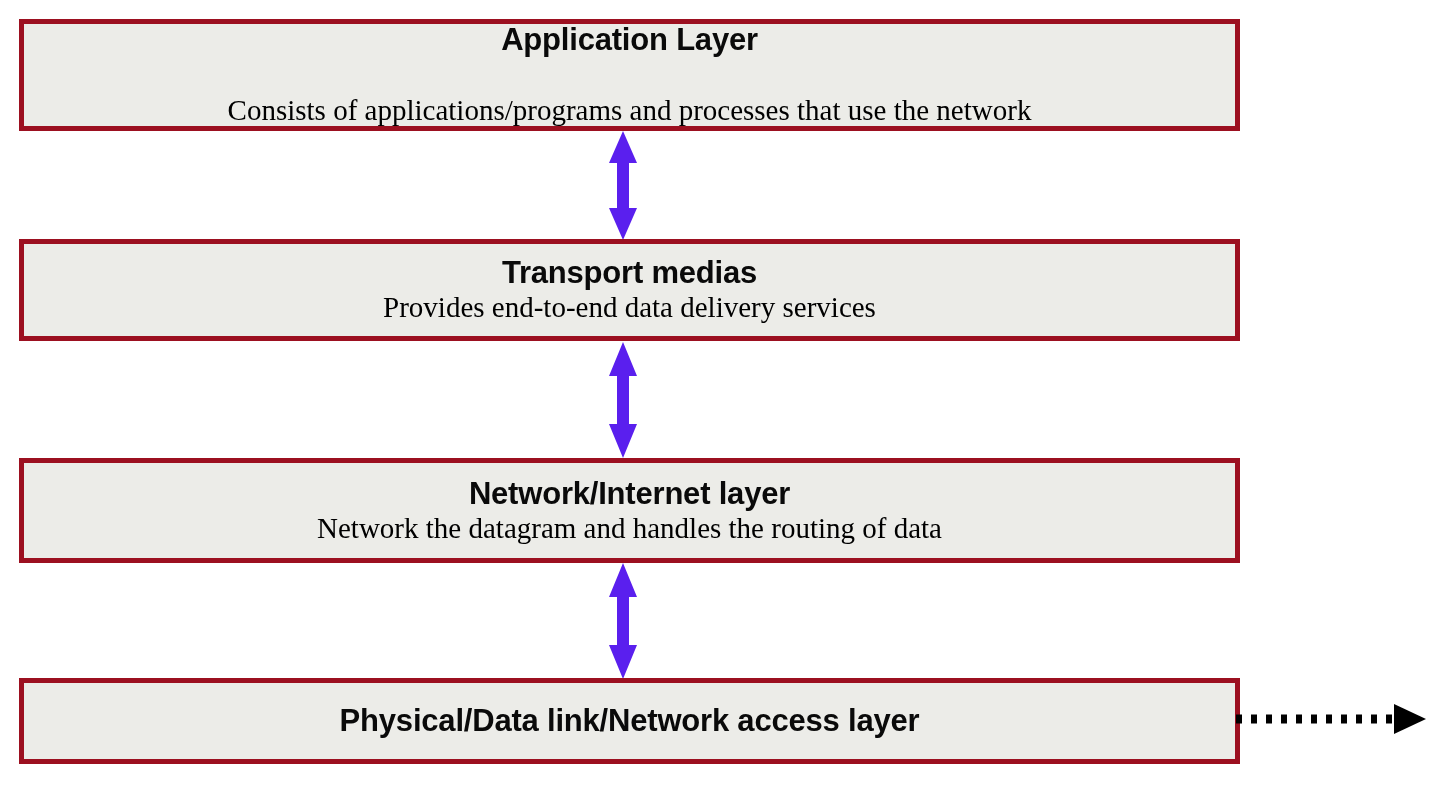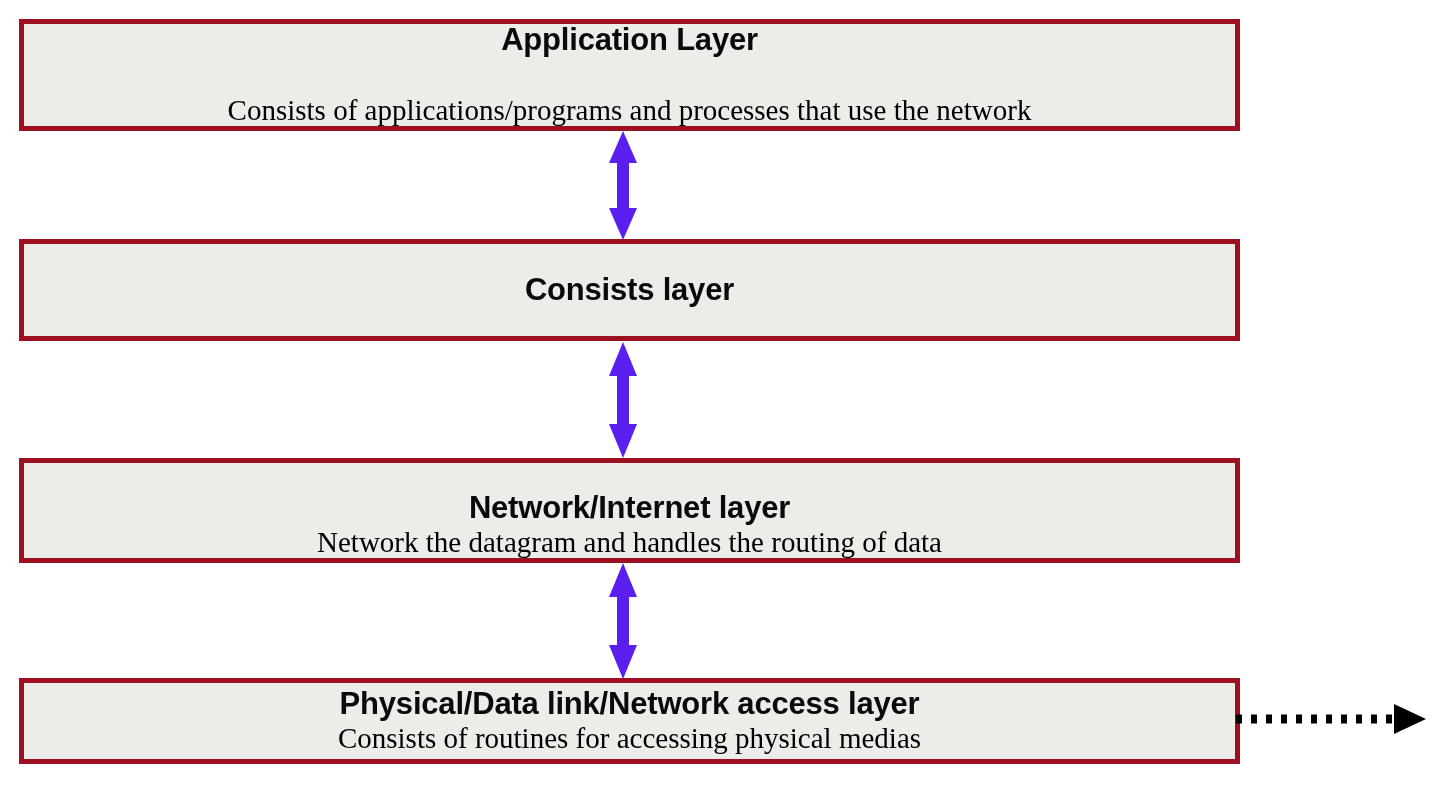--- a/index.html
+++ b/index.html
@@ -34,21 +34,21 @@
     box-shadow: 0 0 0 1px #ECECE8 inset;
     display: flex;
     flex-direction: column;
     align-items: center;
     justify-content: center;
     padding: 0;
   }
 
   .layer-box.b1 { top: 19px;  height: 112px; gap: 36px; }
   .layer-box.b2 { top: 239px; height: 102px; }
-  .layer-box.b3 { top: 458px; height: 105px; justify-content: flex-end; }
+  .layer-box.b3 { top: 458px; height: 105px; }
   .layer-box.b4 { top: 678px; height: 86px; }
 
   .layer-title {
     font-family: "Liberation Sans", sans-serif;
     font-weight: bold;
     font-size: 31px;
     line-height: 1.04;
     color: #0a0a0a;
     letter-spacing: -0.2px;
     text-align: center;
@@ -96,21 +96,22 @@
     <div class="layer-desc">Consists of applications/programs and processes that use the network</div>
   </div>
 
   <div class="vconn c1">
     <svg viewBox="0 0 38 113" preserveAspectRatio="none" aria-hidden="true">
       <polygon points="19,2 33,34 25,34 25,79 33,79 19,111 5,79 13,79 13,34 5,34" fill="#5A1FEE"></polygon>
     </svg>
   </div>
 
   <div class="layer-box b2">
-    <div class="layer-title">Consists layer</div>
+    <div class="layer-title">Transport medias</div>
+    <div class="layer-desc">Provides end-to-end data delivery services</div>
   </div>
 
   <div class="vconn c2">
     <svg viewBox="0 0 38 120" preserveAspectRatio="none" aria-hidden="true">
       <polygon points="19,2 33,36 25,36 25,84 33,84 19,118 5,84 13,84 13,36 5,36" fill="#5A1FEE"></polygon>
     </svg>
   </div>
 
   <div class="layer-box b3">
     <div class="layer-title">Network/Internet layer</div>
@@ -118,21 +119,20 @@
   </div>
 
   <div class="vconn c3">
     <svg viewBox="0 0 38 120" preserveAspectRatio="none" aria-hidden="true">
       <polygon points="19,2 33,36 25,36 25,84 33,84 19,118 5,84 13,84 13,36 5,36" fill="#5A1FEE"></polygon>
     </svg>
   </div>
 
   <div class="layer-box b4">
     <div class="layer-title">Physical/Data link/Network access layer</div>
-    <div class="layer-desc">Consists of routines for accessing physical medias</div>
   </div>
 
   <div class="hconn">
     <svg viewBox="0 0 195 38" aria-hidden="true">
       <line x1="0" y1="19" x2="162" y2="19" stroke="#000000" stroke-width="9" stroke-linecap="butt" stroke-dasharray="6 9"></line>
       <polygon points="158,4 190,19 158,34" fill="#000000"></polygon>
     </svg>
   </div>
 
 </div>

